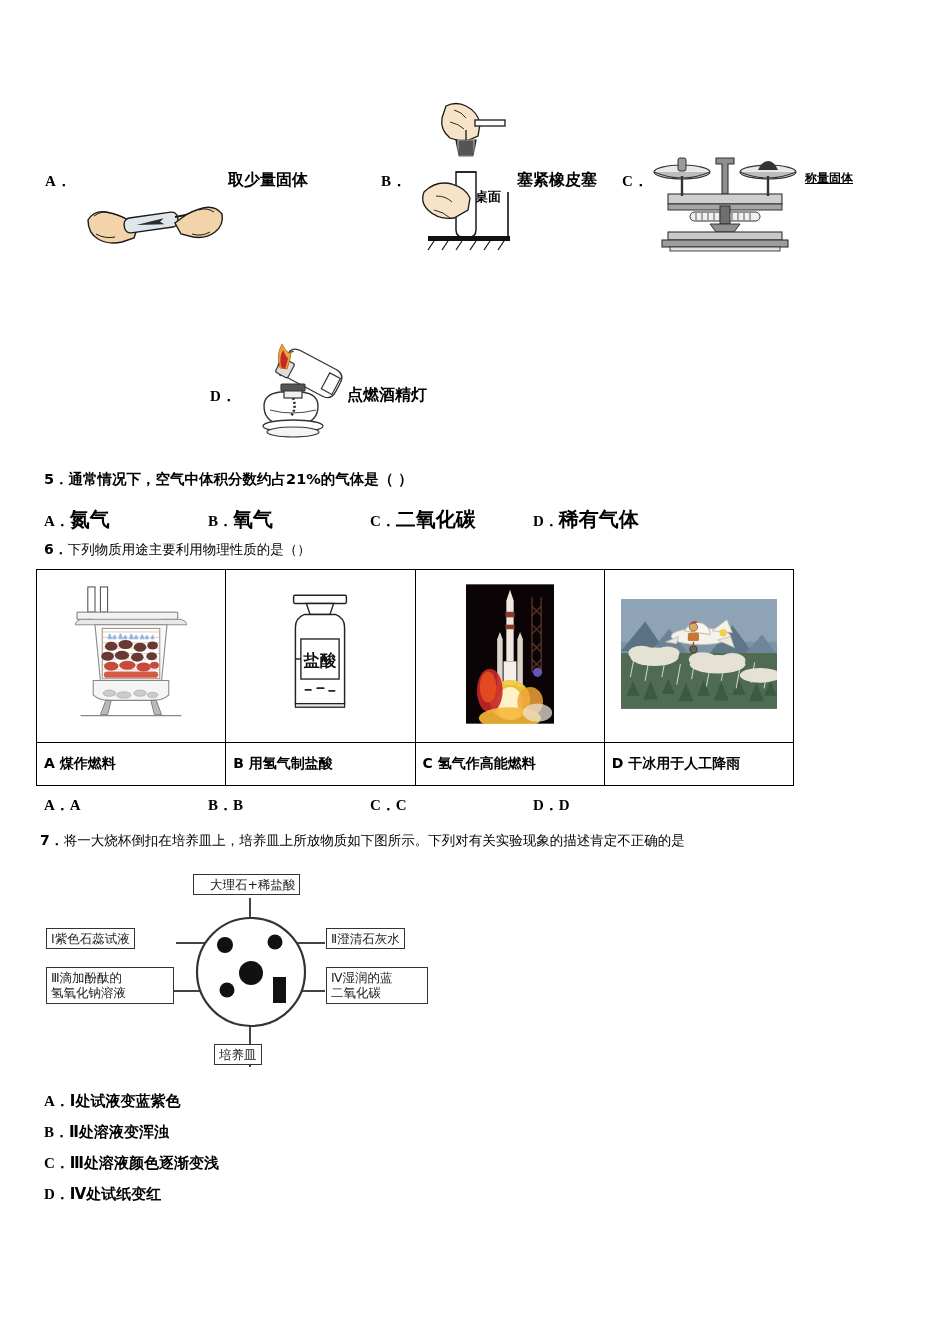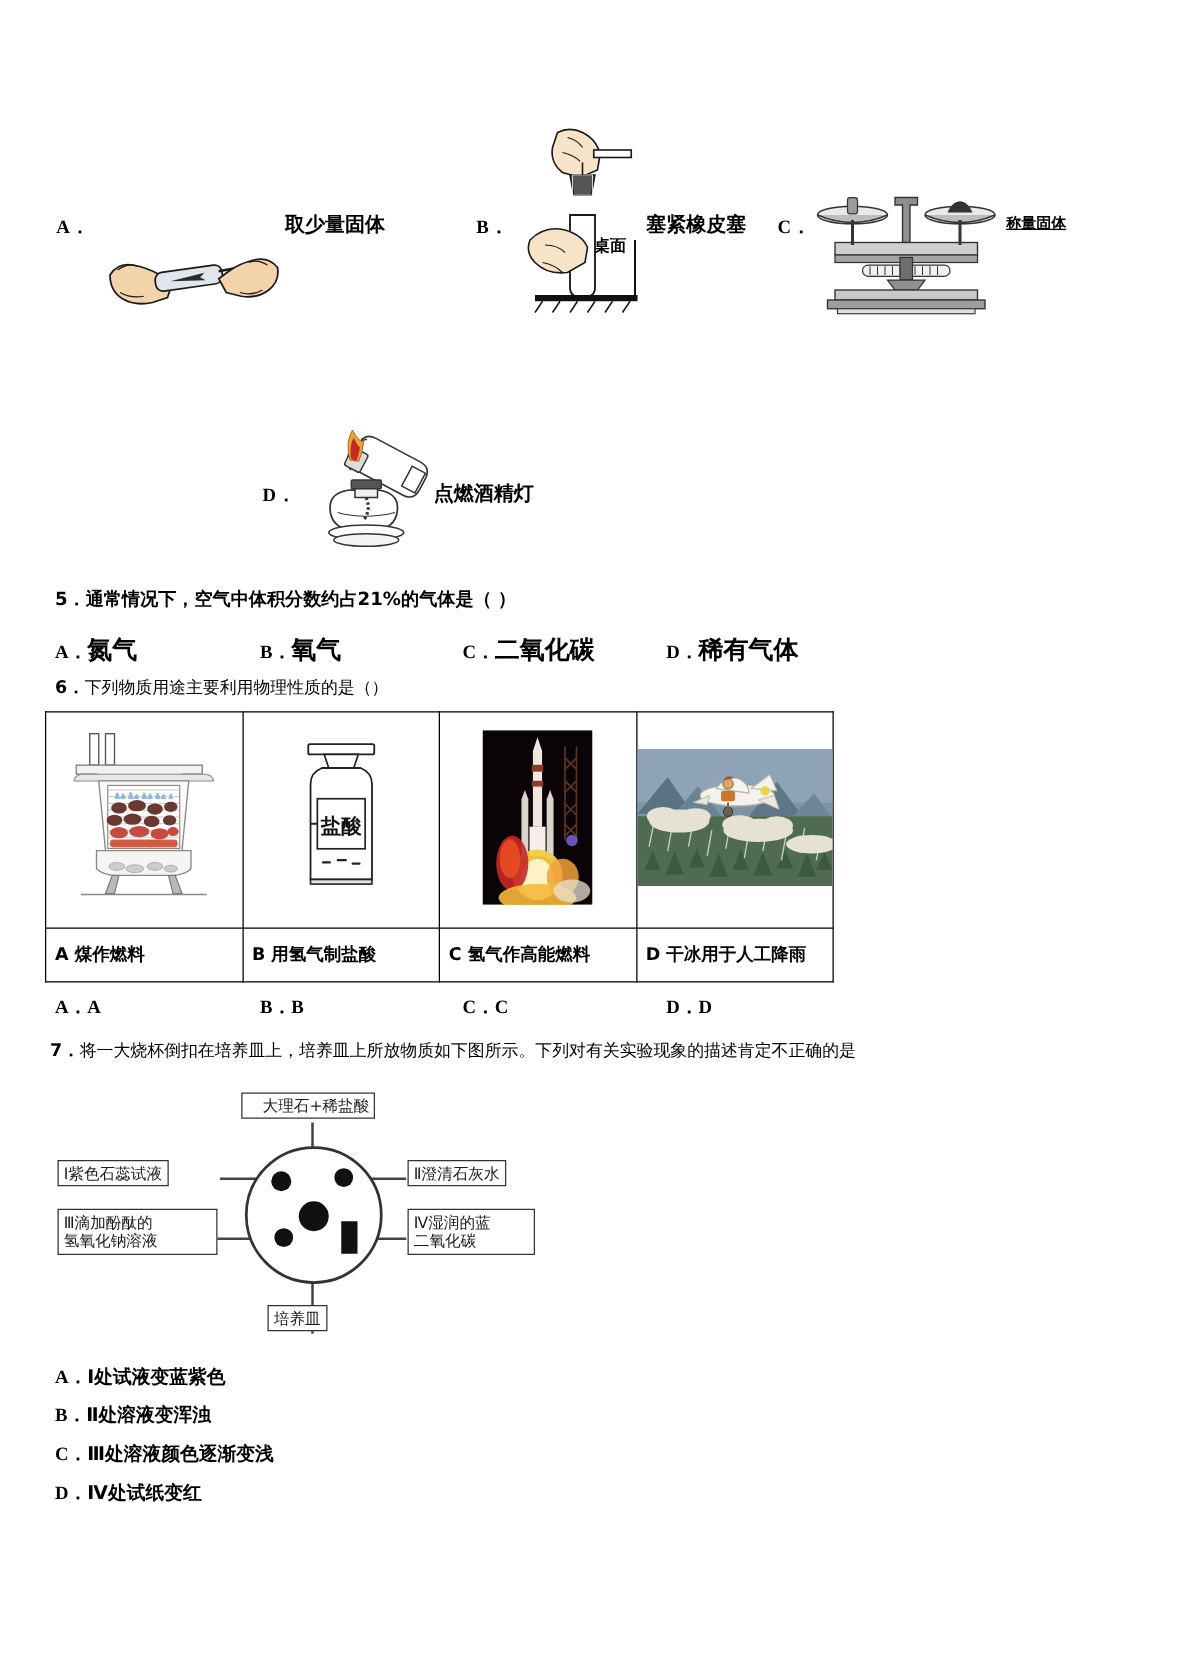--- a/index.html
+++ b/index.html
@@ -75,21 +75,21 @@
   .q5-d { position: absolute; left: 533px; top: 506px; }
   .q5-opt { font-size: 15px; }
   .q5-opt .lab { font-family: "Liberation Serif", serif; font-weight: bold; }
   .q5-opt .txt { font-family: "DejaVu Sans", sans-serif; font-weight: bold; font-size: 20px; }
 
   
   .q6-stem { position: absolute; left: 44px; top: 541px; }
   .q6-table {
     position: absolute;
     left: 36px; top: 569px;
-    width: 631px;
+    width: 758px;
     border-collapse: collapse;
     table-layout: fixed;
   }
   .q6-table td {
     border: 1.6px solid #000;
     vertical-align: middle;
     padding: 0;
   }
   .q6-table td.imgcell { height: 172px; text-align: center; }
   .q6-table td.lblcell {

